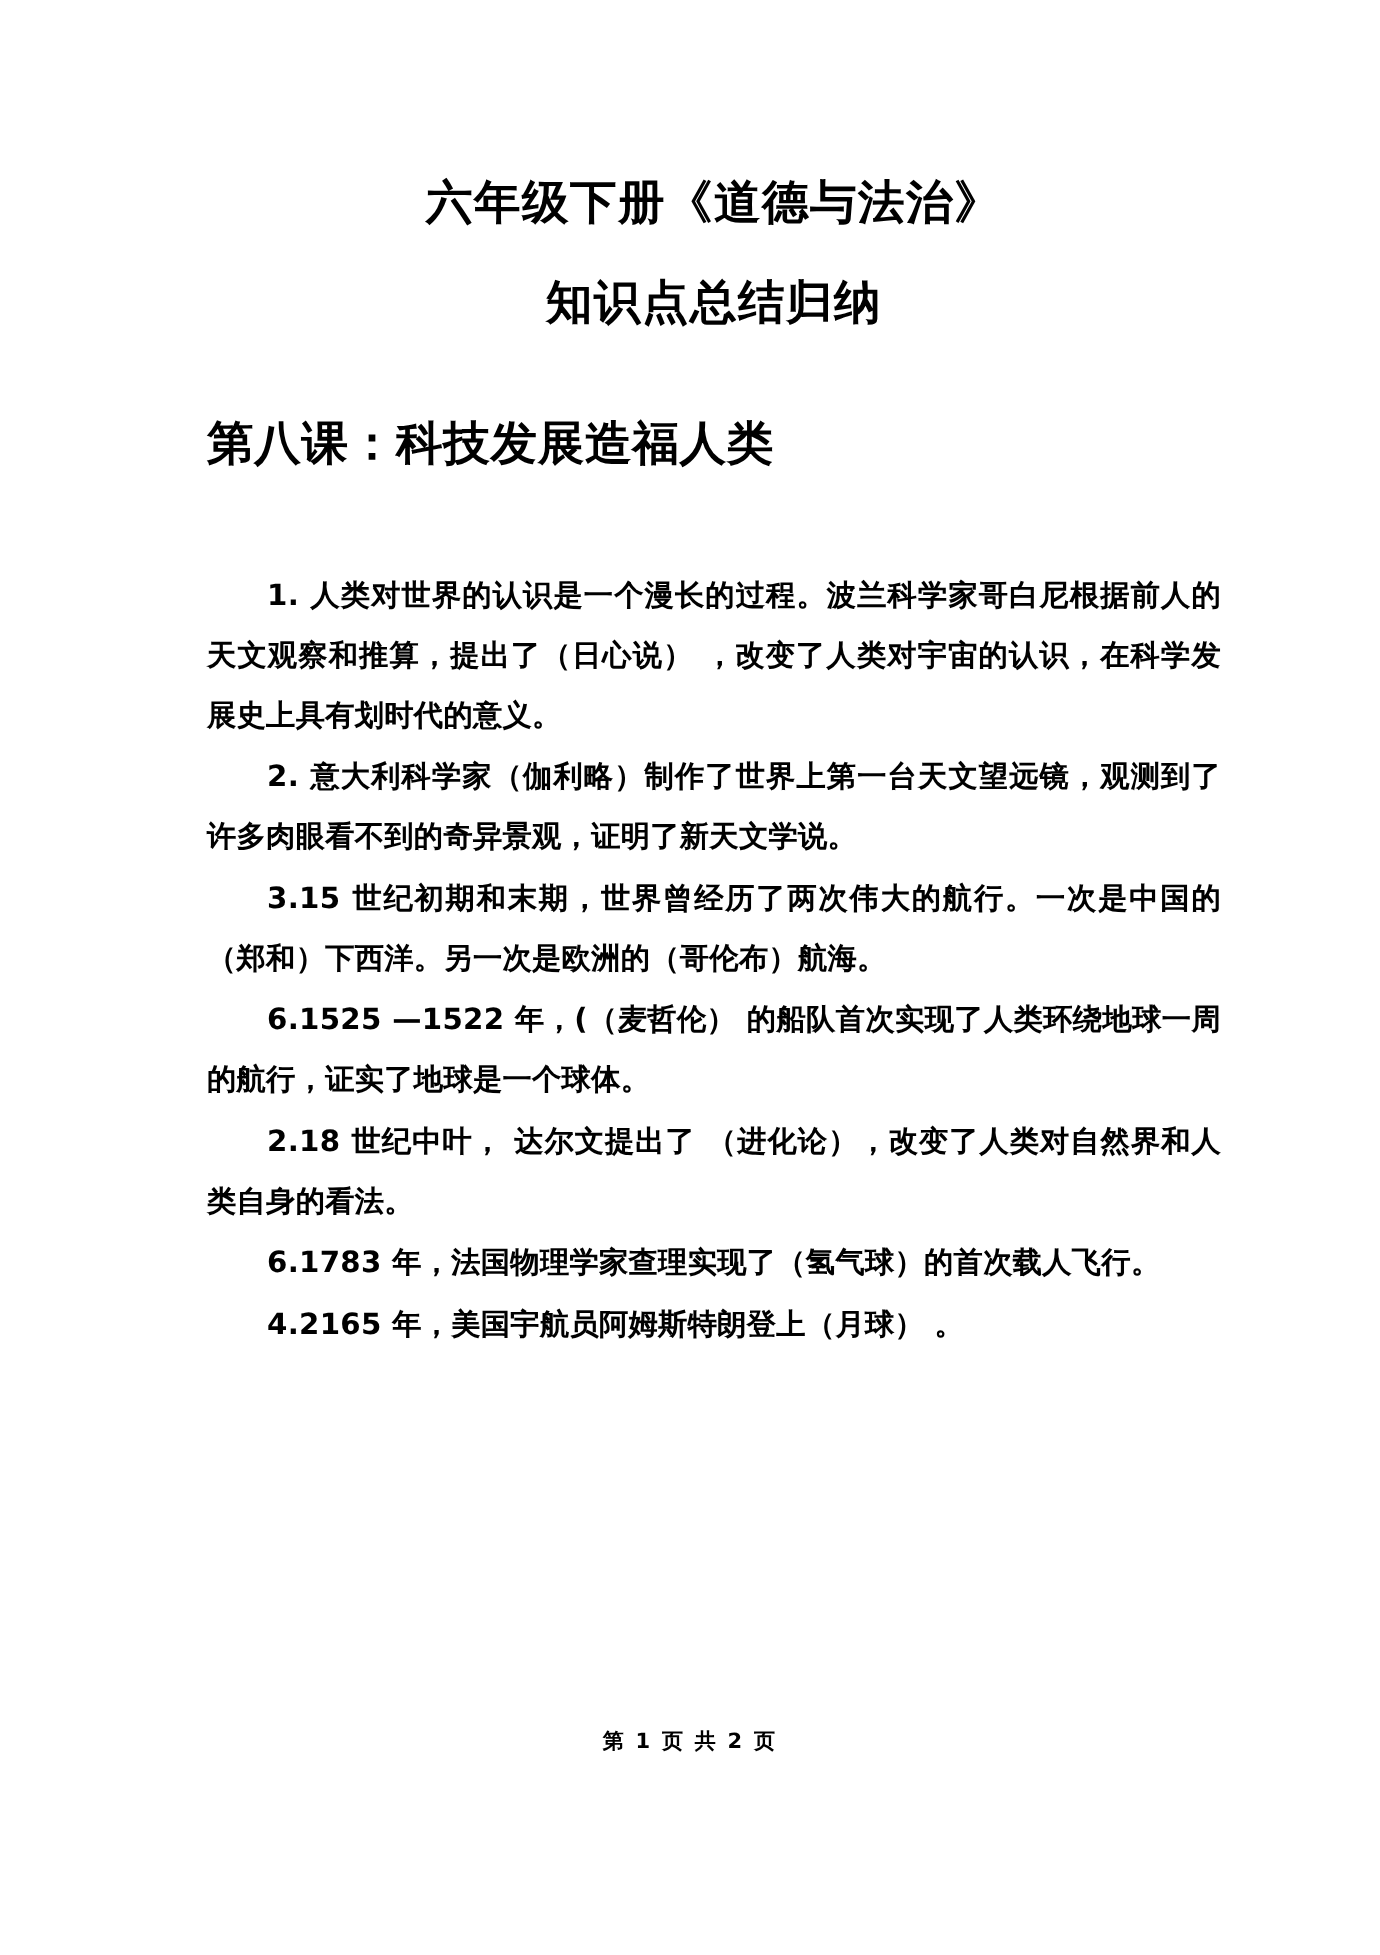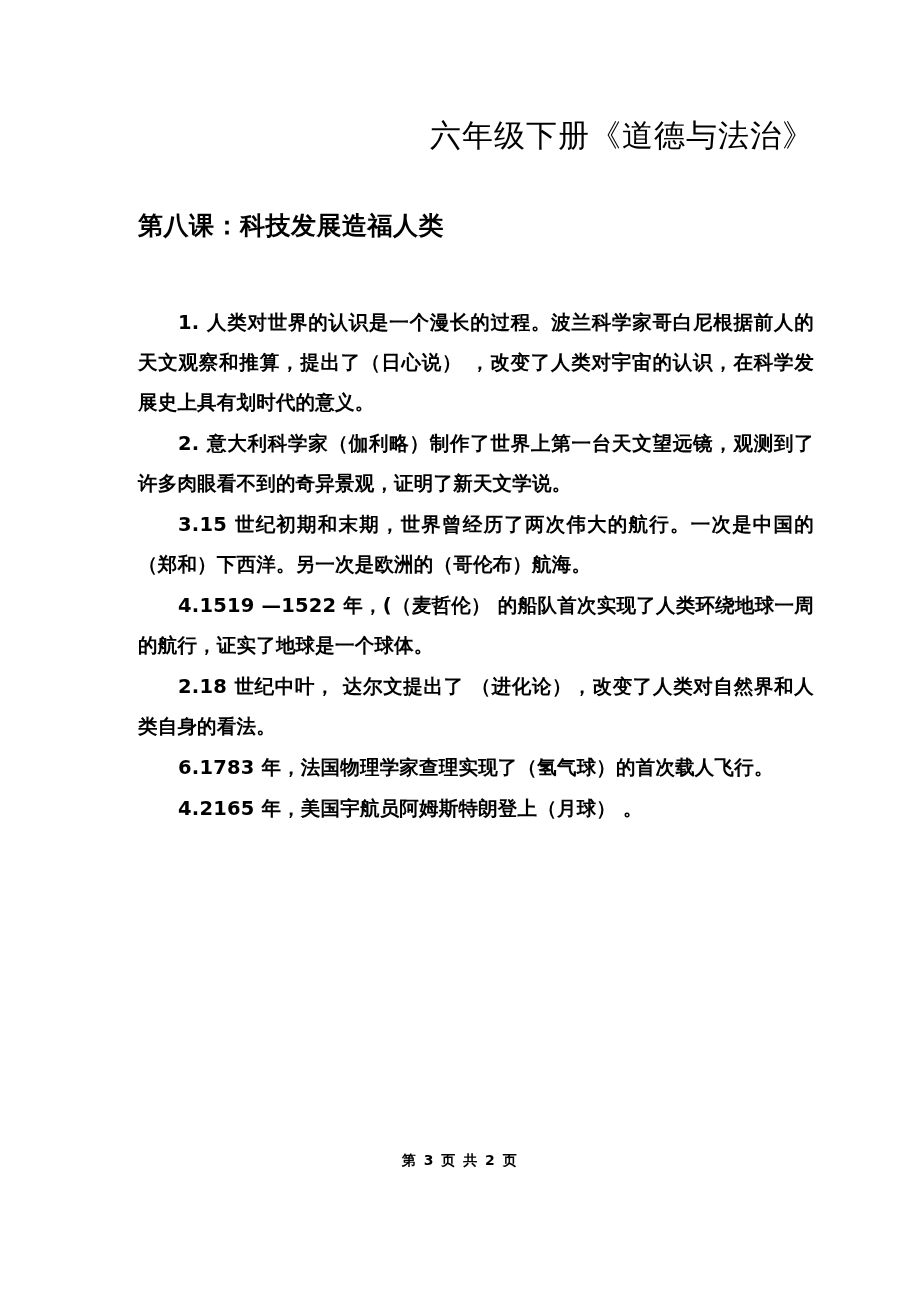--- a/index.html
+++ b/index.html
@@ -24,36 +24,36 @@
     height: 1303px;
     background: #ffffff;
   }
   .content {
     position: absolute;
     left: 138px;
     top: 0;
     width: 676px;
   }
   .doc-title {
-    text-align: right;
+    text-align: center;
     font-size: 31px;
-    font-weight: normal;
+    font-weight: bold;
     letter-spacing: 1px;
     line-height: 1.0;
     margin: 0;
   }
   .title-line-1 {
     margin-top: 120px;
   }
   .title-line-2 {
     margin-top: 36px;
   }
   .section-heading {
     margin-top: 60px;
-    font-size: 25px;
+    font-size: 31px;
     font-weight: bold;
     letter-spacing: 0.5px;
     line-height: 1.2;
     text-align: left;
   }
   .body-block {
     margin-top: 62px;
   }
   .para {
     font-size: 19.5px;
@@ -80,29 +80,30 @@
   }
 </style>
 </head>
 <body>
 
 <div class="page">
   <div class="content">
 
     <div class="doc-title title-line-1">六年级下册《道德与法治》</div>
 
+    <div class="doc-title title-line-2">知识点总结归纳</div>
 
     <div class="section-heading">第八课：科技发展造福人类</div>
 
     <div class="body-block">
       <p class="para">1. 人类对世界的认识是一个漫长的过程。波兰科学家哥白尼根据前人的天文观察和推算，提出了（日心说）      ，改变了人类对宇宙的认识，在科学发展史上具有划时代的意义。</p>
       <p class="para">2. 意大利科学家（伽利略）制作了世界上第一台天文望远镜，观测到了许多肉眼看不到的奇异景观，证明了新天文学说。</p>
       <p class="para">3.15 世纪初期和末期，世界曾经历了两次伟大的航行。一次是中国的（郑和）下西洋。另一次是欧洲的（哥伦布）航海。</p>
-      <p class="para">4.1519 —1522 年，(（麦哲伦） 的船队首次实现了人类环绕地球一周的航行，证实了地球是一个球体。</p>
+      <p class="para">6.1525 —1522 年，(（麦哲伦） 的船队首次实现了人类环绕地球一周的航行，证实了地球是一个球体。</p>
       <p class="para">2.18 世纪中叶， 达尔文提出了 （进化论），改变了人类对自然界和人类自身的看法。</p>
       <p class="para">6.1783 年，法国物理学家查理实现了（氢气球）的首次载人飞行。</p>
       <p class="para">4.2165 年，美国宇航员阿姆斯特朗登上（月球）    。</p>
     </div>
 
   </div>
 
-  <div class="footer">第 3 页 共 2 页</div>
+  <div class="footer">第 1 页 共 2 页</div>
 </div>
 
 </body></html>

